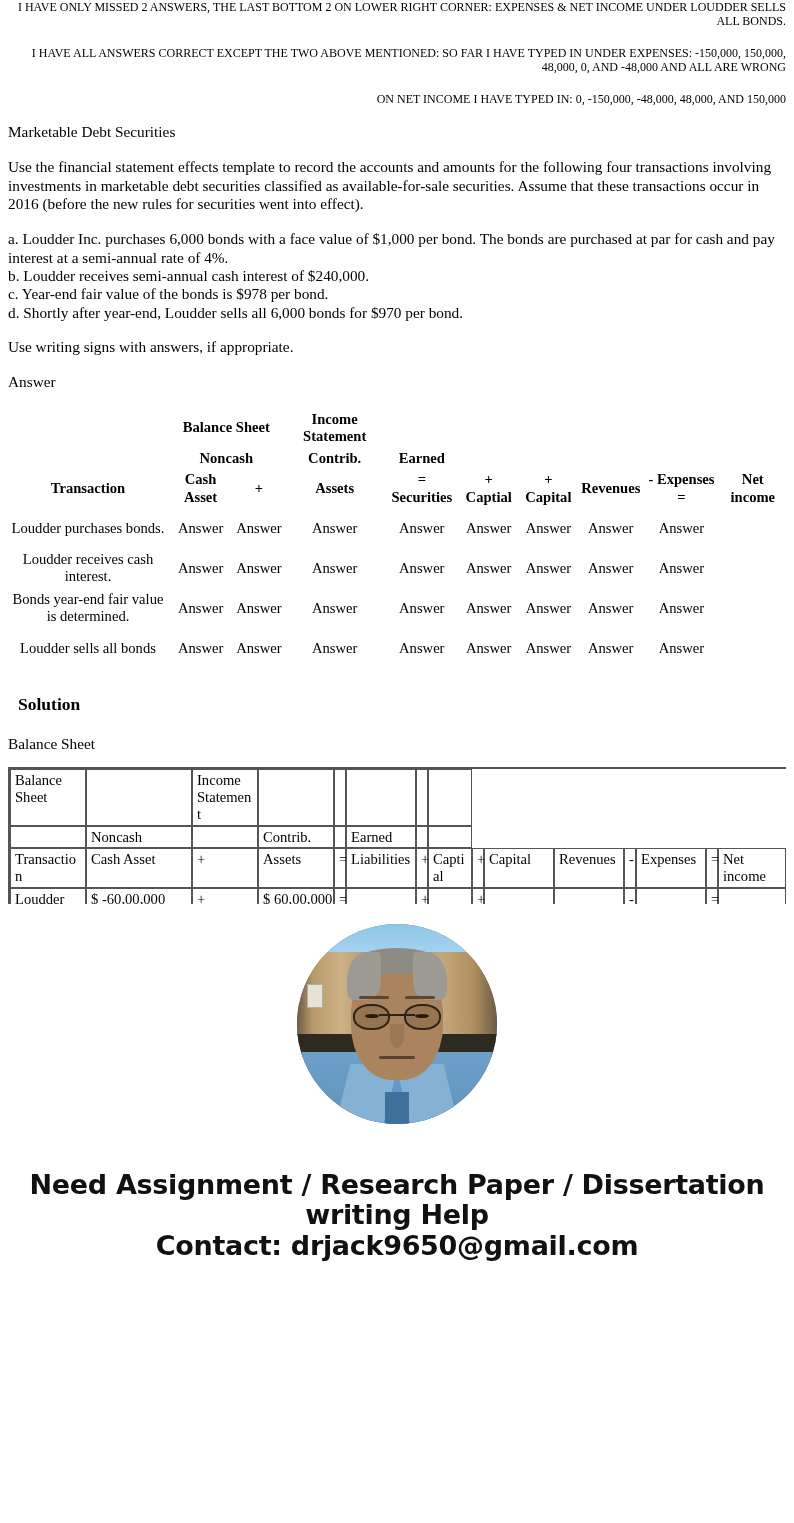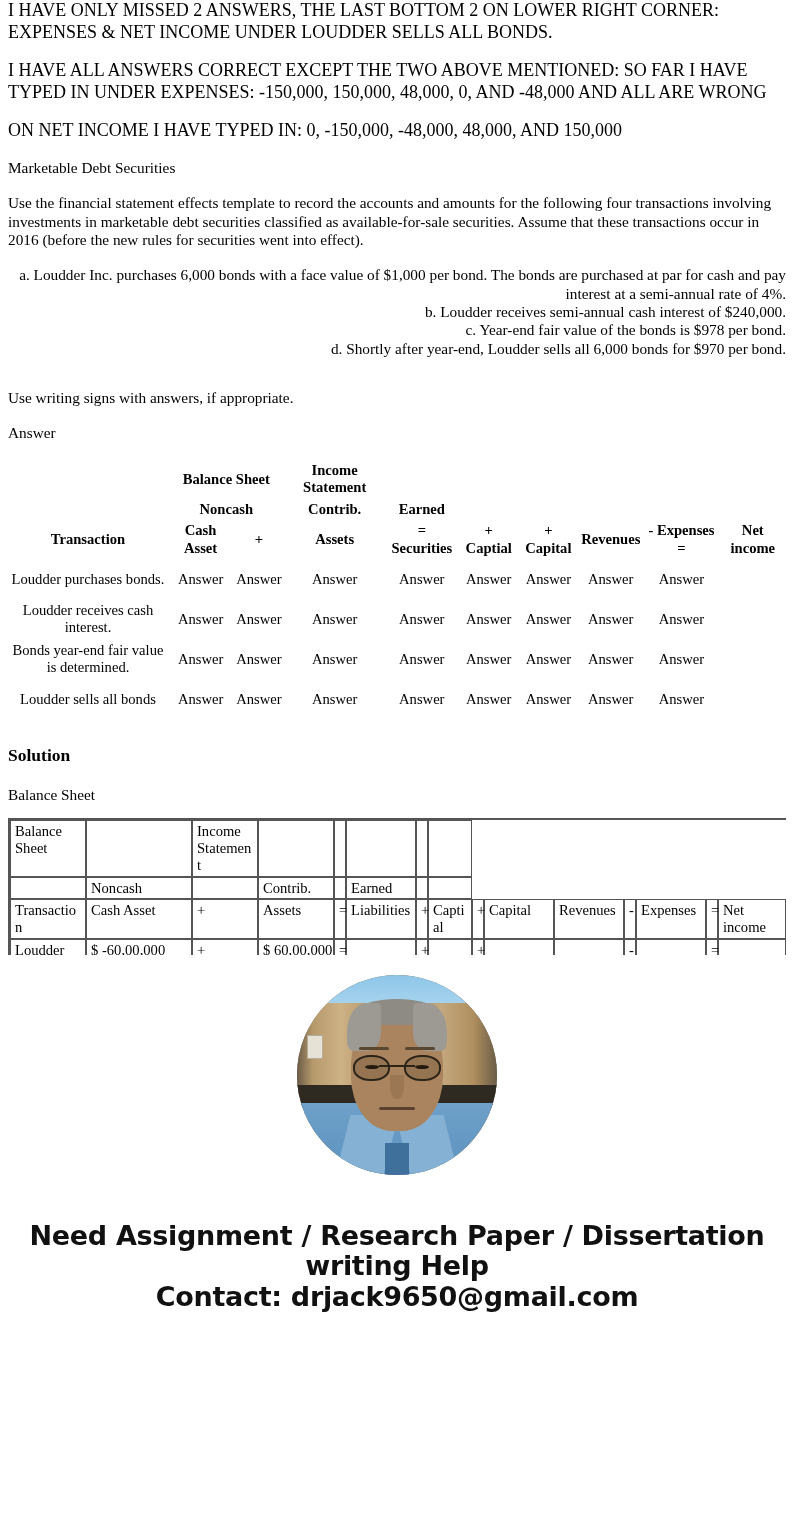--- a/index.html
+++ b/index.html
@@ -12,21 +12,21 @@
     font-size: 15px;
   }
   .page { width: 794px; padding: 0 8px; position: relative; }
 
   
   p.para {
     margin: 0 0 17px 0;
     line-height: 1.2;
     font-size: 15.3px;
   }
-  p.caps { font-size: 18px; }
+  p.caps { font-size: 12px; text-align: right; }
 
   
   table.answers {
     border-collapse: collapse;
     width: 778px;
     margin: 16px 0 0 0;
     font-size: 14.6px;
   }
   table.answers td, table.answers th {
     border: none;
@@ -37,21 +37,21 @@
   .ah-sub { font-weight: bold; text-align:center; line-height:1.2; }
   .ans-cell { text-align: center; }
   .ans-tx { text-align: left; line-height:1.15; }
   td.ans-row-label { width: 160px; }
   tr.answer-row td { height: 40px; text-align: center; }
 
   
   h3.solution {
     font-size: 17.5px;
     font-weight: bold;
-    margin: 26px 0 0 0;
+    margin: 26px 0 0 10px;
     font-family: "Liberation Serif","DejaVu Serif",serif;
   }
   p.bsheet { margin: 20px 0 14px 0; font-size: 15.3px; }
 
   
   .soltable-clip {
     height: 137px;
     overflow: hidden;
     margin: 0 0 0 0;
   }
@@ -157,21 +157,21 @@
 
 <div class="page">
 
   <p class="para caps">I HAVE ONLY MISSED 2 ANSWERS, THE LAST BOTTOM 2 ON LOWER RIGHT CORNER: EXPENSES &amp; NET INCOME UNDER LOUDDER SELLS ALL BONDS.</p>
   <p class="para caps">I HAVE ALL ANSWERS CORRECT EXCEPT THE TWO ABOVE MENTIONED: SO FAR I HAVE TYPED IN UNDER EXPENSES: -150,000, 150,000, 48,000, 0, AND -48,000 AND ALL ARE WRONG</p>
   <p class="para caps">ON NET INCOME I HAVE TYPED IN: 0, -150,000, -48,000, 48,000, AND 150,000</p>
 
   <p class="para">Marketable Debt Securities</p>
   <p class="para">Use the financial statement effects template to record the accounts and amounts for the following four transactions involving investments in marketable debt securities classified as available-for-sale securities. Assume that these transactions occur in 2016 (before the new rules for securities went into effect).</p>
 
-  <p class="para" style="margin-bottom:31px;text-align:right;">
+  <p class="para" style="margin-bottom:16px;">
     <span>a. Loudder Inc. purchases 6,000 bonds with a face value of $1,000 per bond. The bonds are purchased at par for cash and pay interest at a semi-annual rate of 4%.</span><br>
     <span>b. Loudder receives semi-annual cash interest of $240,000.</span><br>
     <span>c. Year-end fair value of the bonds is $978 per bond.</span><br>
     <span>d. Shortly after year-end, Loudder sells all 6,000 bonds for $970 per bond.</span>
   </p>
 
   <p class="para">Use writing signs with answers, if appropriate.</p>
   <p class="para">Answer</p>
 
   <table class="answers">

